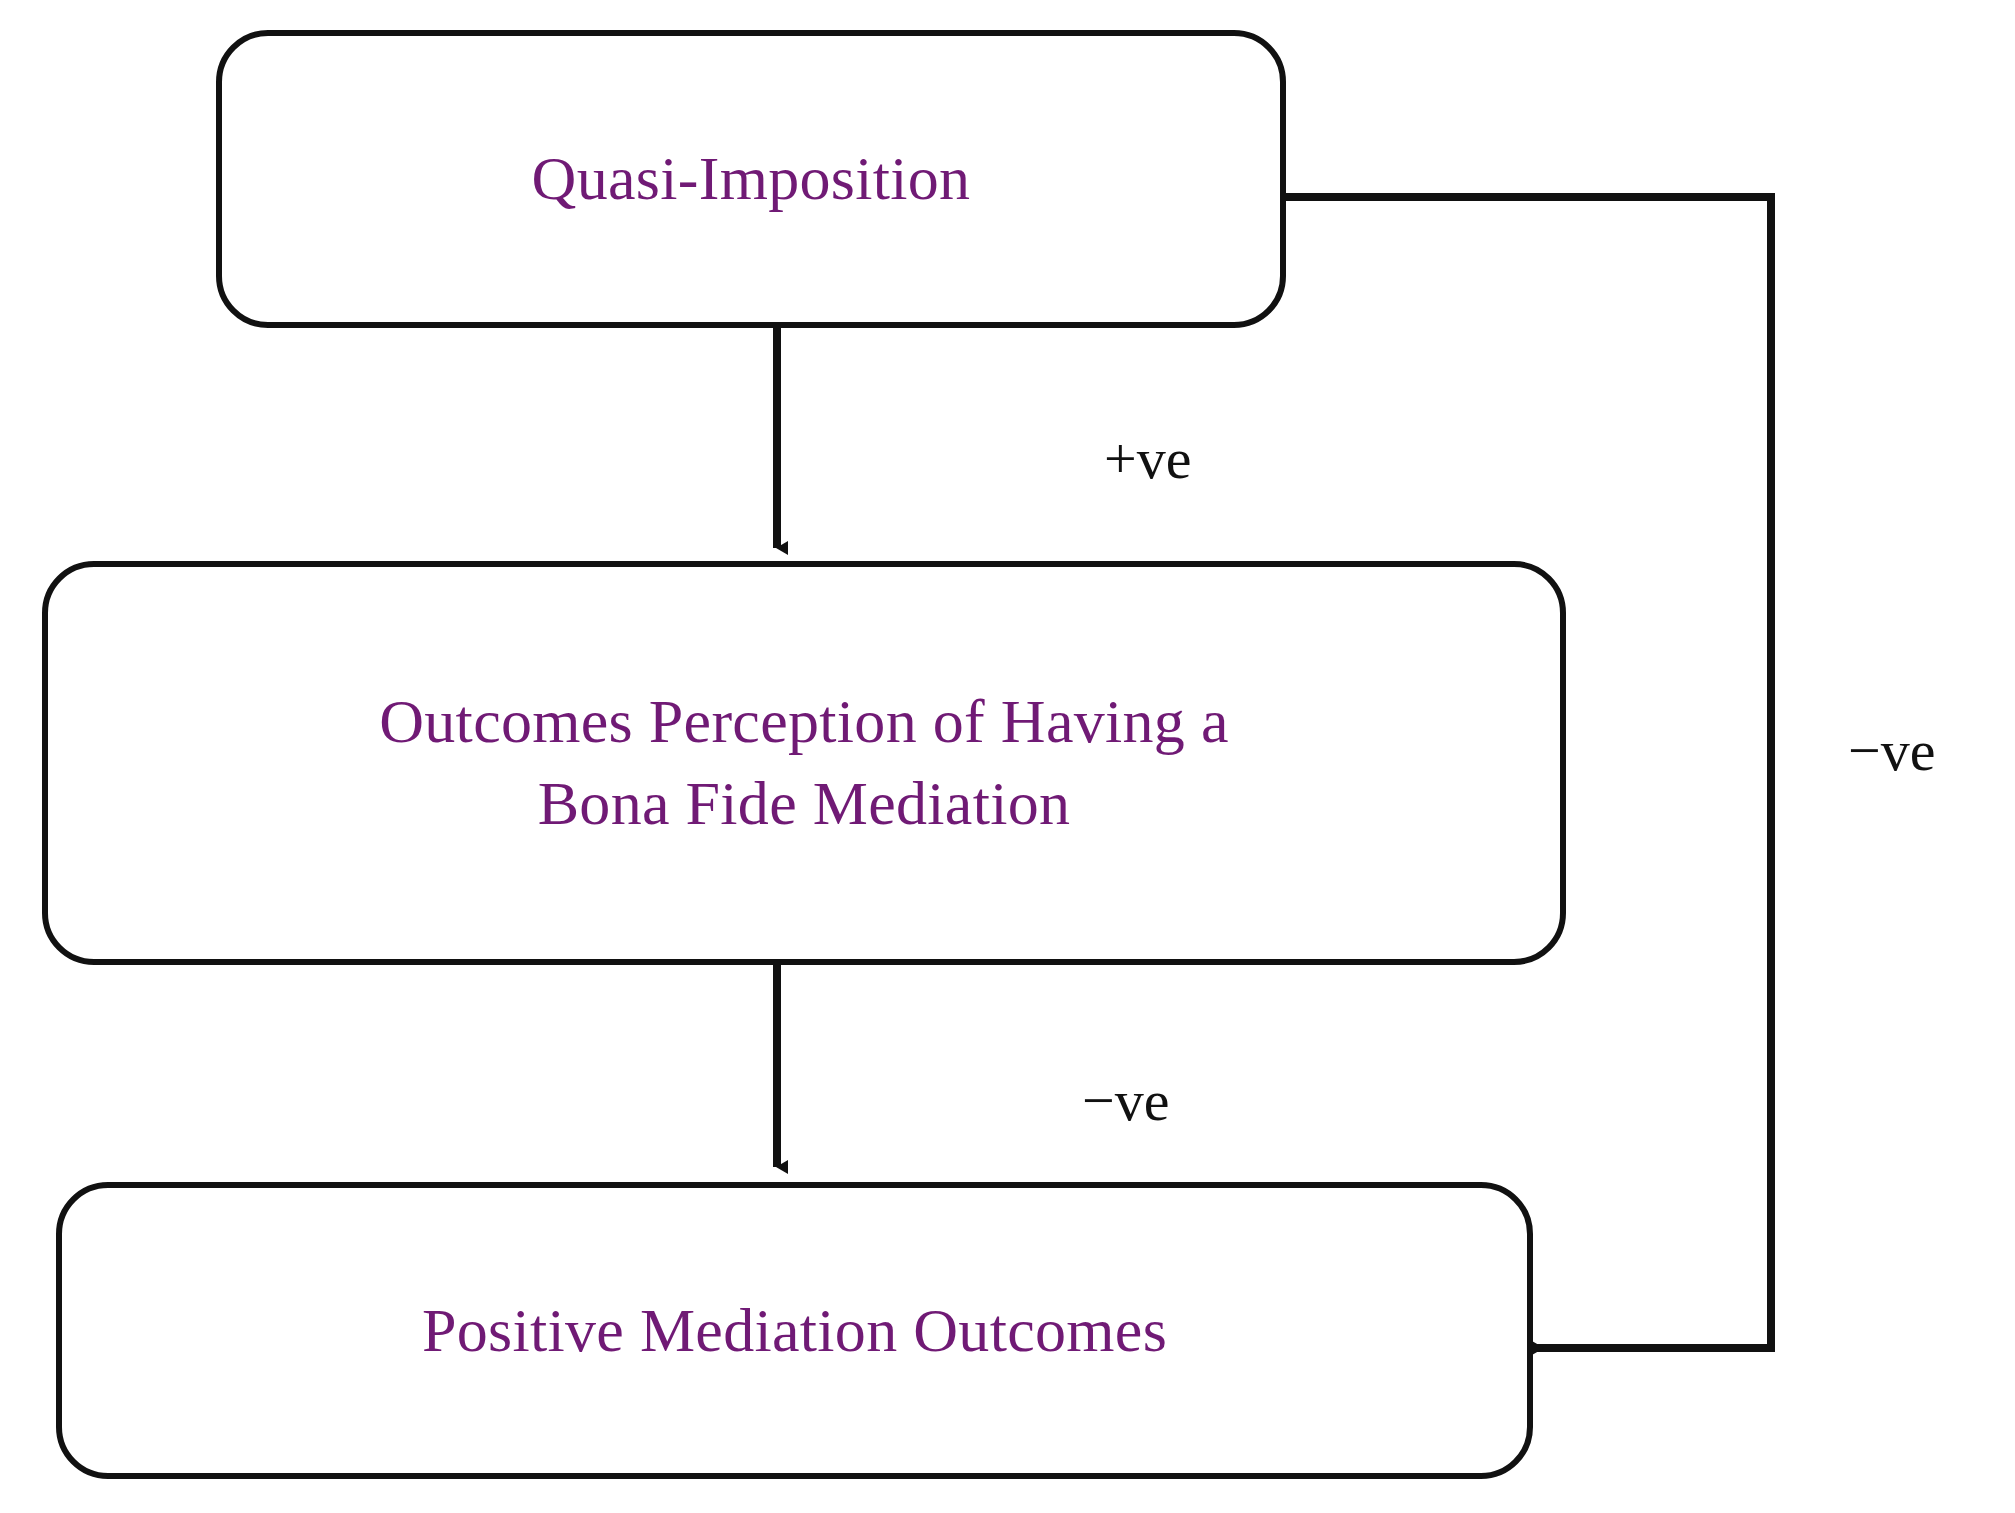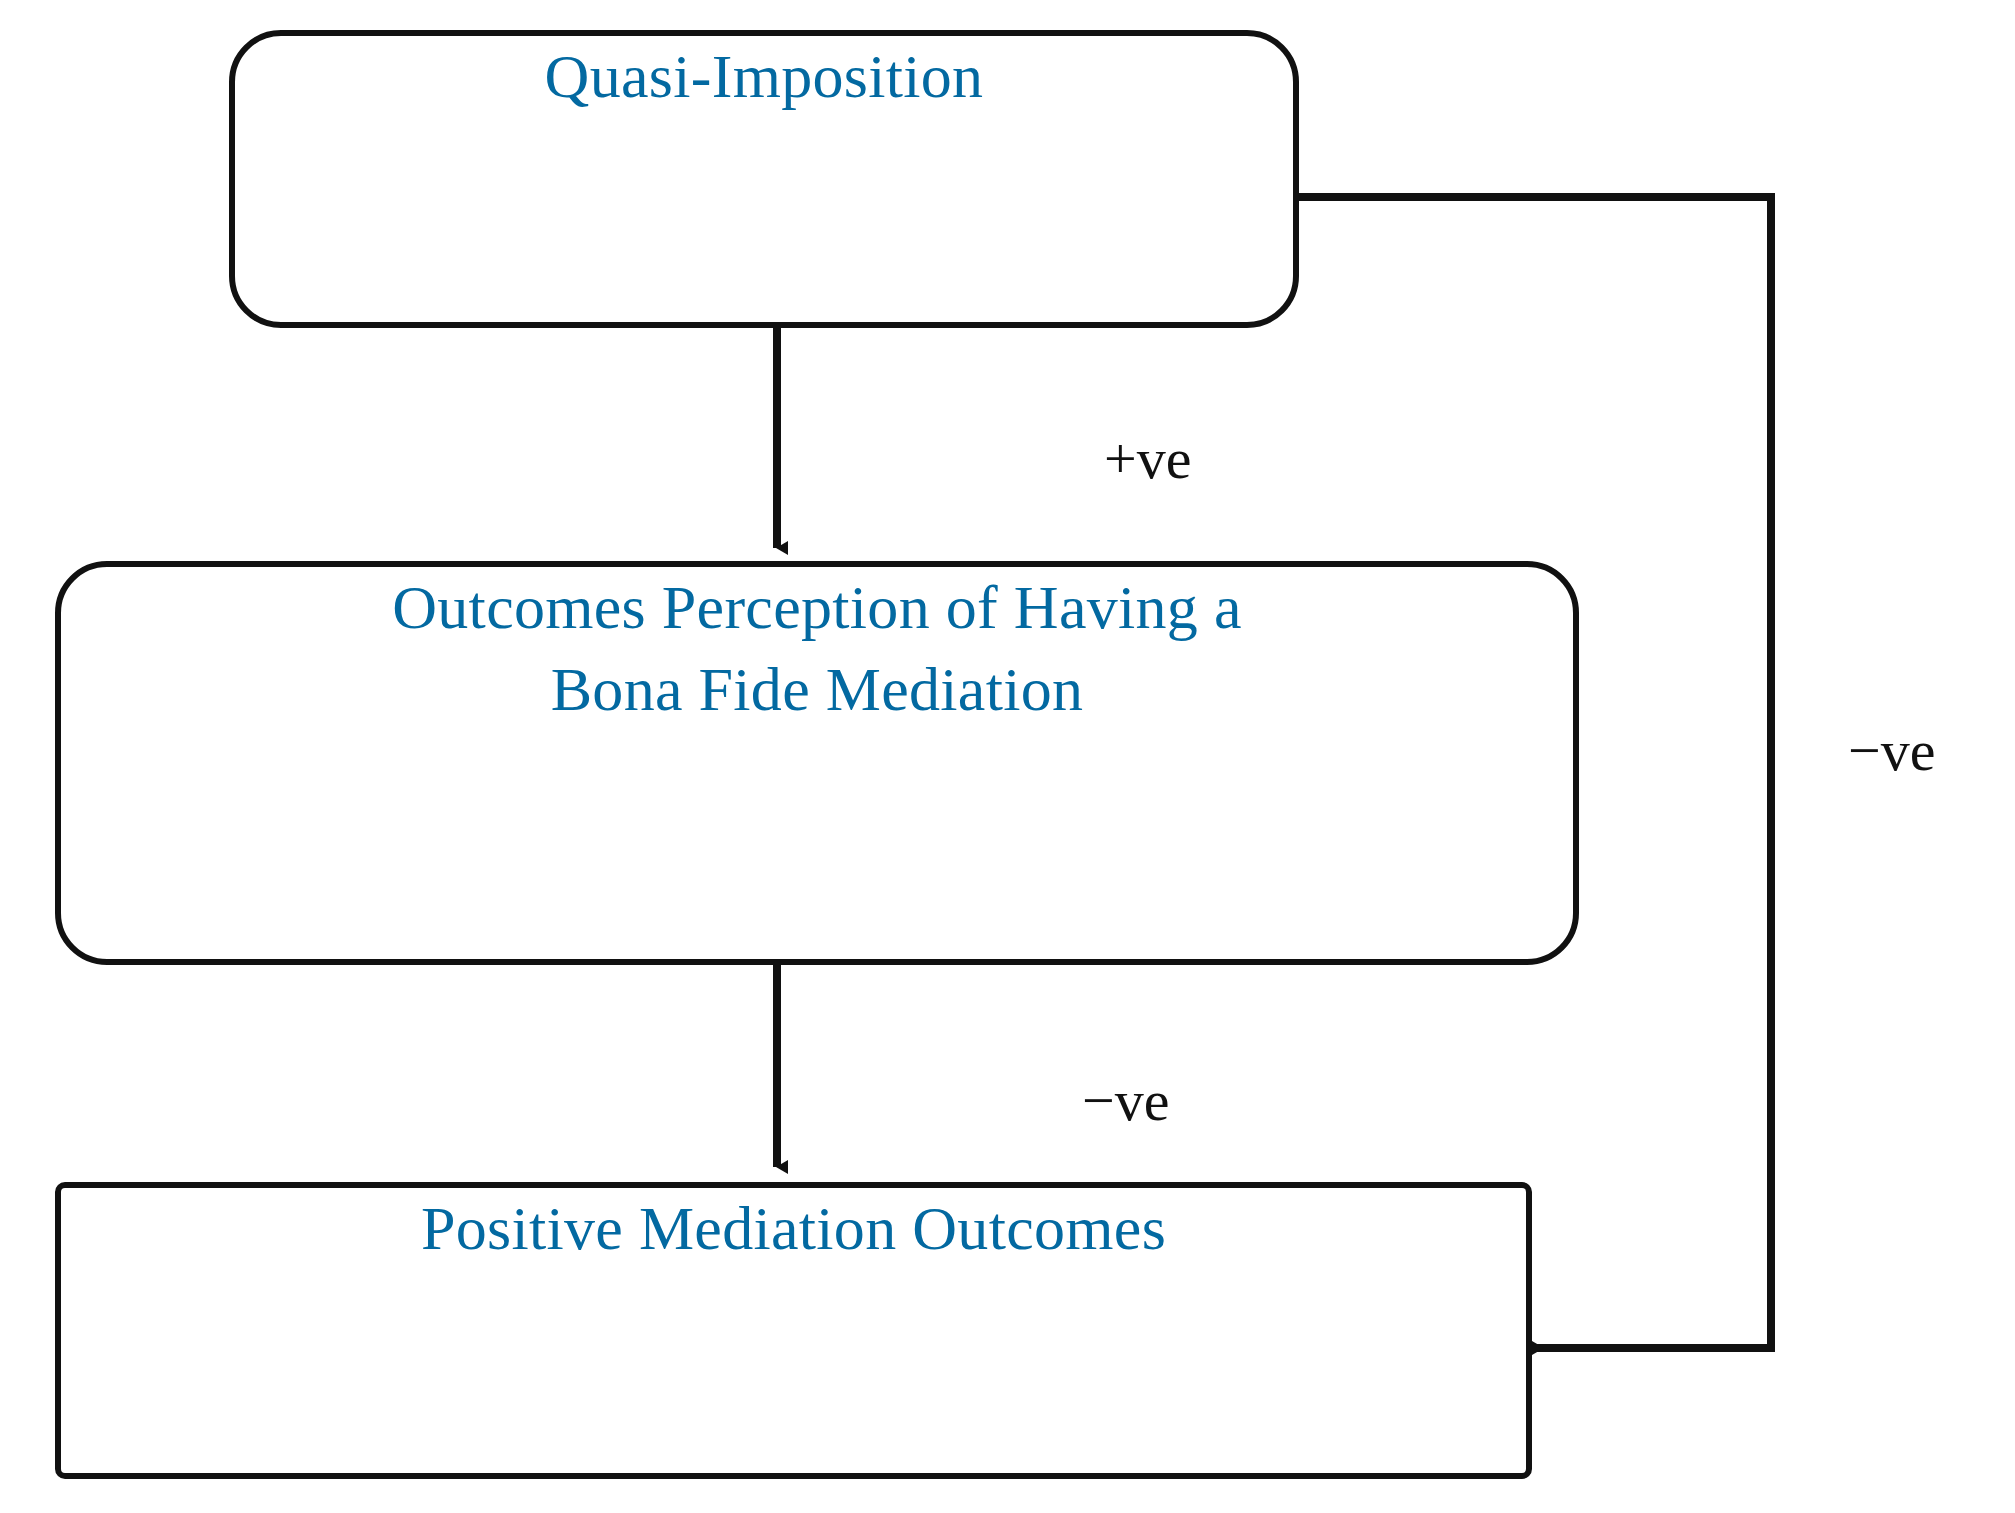--- a/index.html
+++ b/index.html
@@ -15,24 +15,24 @@
     overflow: hidden;
     font-family: "Liberation Serif", "DejaVu Serif", serif;
   }
   .node {
     position: absolute;
     box-sizing: border-box;
     border: 6px solid #111111;
     border-radius: 52px;
     background: #ffffff;
     display: flex;
+    align-items: center;
     justify-content: center;
     text-align: center;
-    color: #0369a1;
-    margin-left: 13px;
+    color: #701a75;
   }
   .node-label {
     font-size: 62px;
     line-height: 1.32;
     letter-spacing: 0.3px;
     padding: 0 18px;
     white-space: pre-line;
   }
   #node-quasi-imposition {
     left: 216px;
@@ -40,25 +40,24 @@
     width: 1070px;
     height: 298px;
   }
   #node-negative-perception {
     left: 42px;
     top: 561px;
     width: 1524px;
     height: 404px;
   }
   #node-positive-outcomes {
-    left: 42px;
+    left: 56px;
     top: 1182px;
     width: 1477px;
     height: 297px;
-    border-radius: 10px;
   }
   .edge-svg {
     position: absolute;
     left: 0;
     top: 0;
     width: 2015px;
     height: 1513px;
     pointer-events: none;
   }
   .edge-label {

